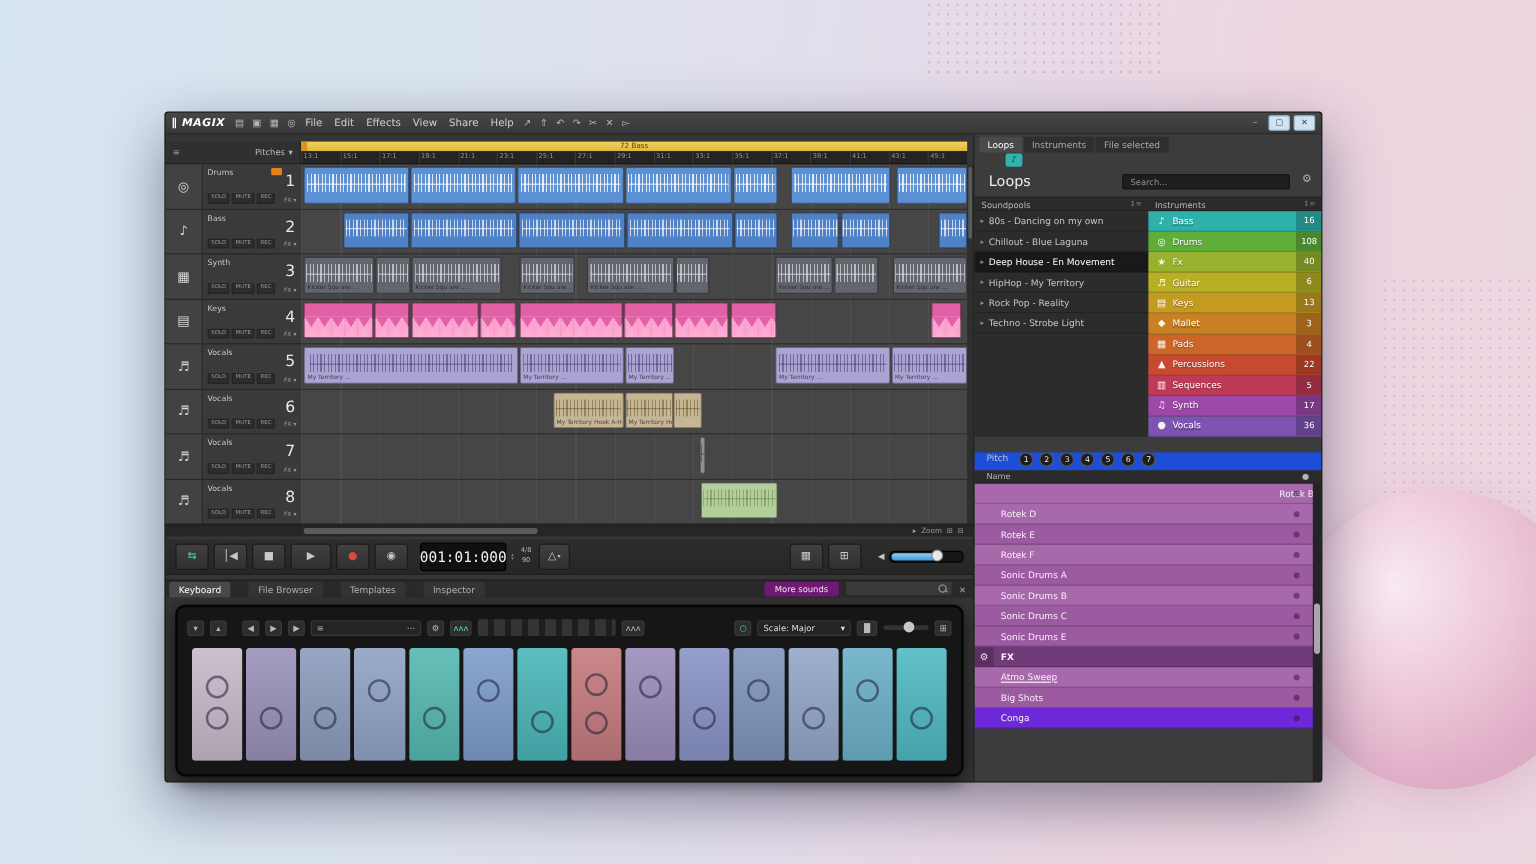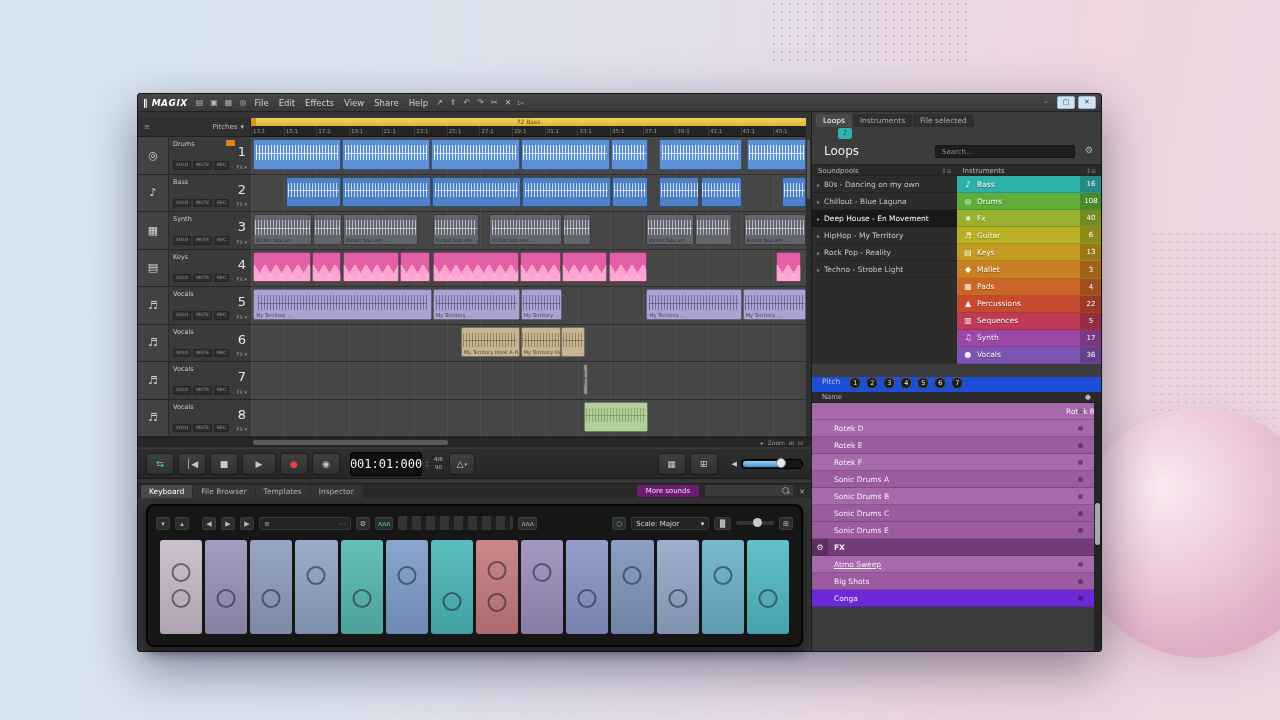--- a/index.html
+++ b/index.html
@@ -529,21 +529,21 @@
           </div>
         <span class="spk">◀</span>
         <div class="vol">
           <div class="fill" id="vol-fill" style="width: 62%;"></div>
           <div class="knob" id="vol-knob" style="left: 56%;"></div>
         </div>
       </div>
     </div>
 
     <div class="btabbar">
-      <div style="display:flex;gap:1px;align-items:center;" id="bottom-tabs">
+      <div style="display:flex;gap:15px;align-items:center;" id="bottom-tabs">
           <div class="bttab active">Keyboard</div>
           <div class="bttab">File Browser</div>
           <div class="bttab">Templates</div>
           <div class="bttab">Inspector</div>
         </div>
       <div class="more-btn">More sounds</div>
       <div class="bt-search">
         <span class="mag"></span>
       </div>
       <div class="bt-close">✕</div>

